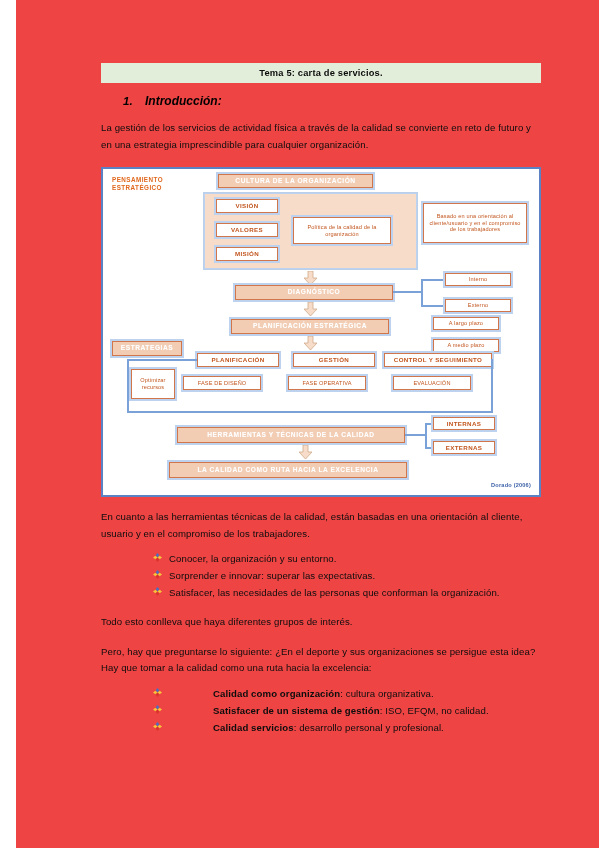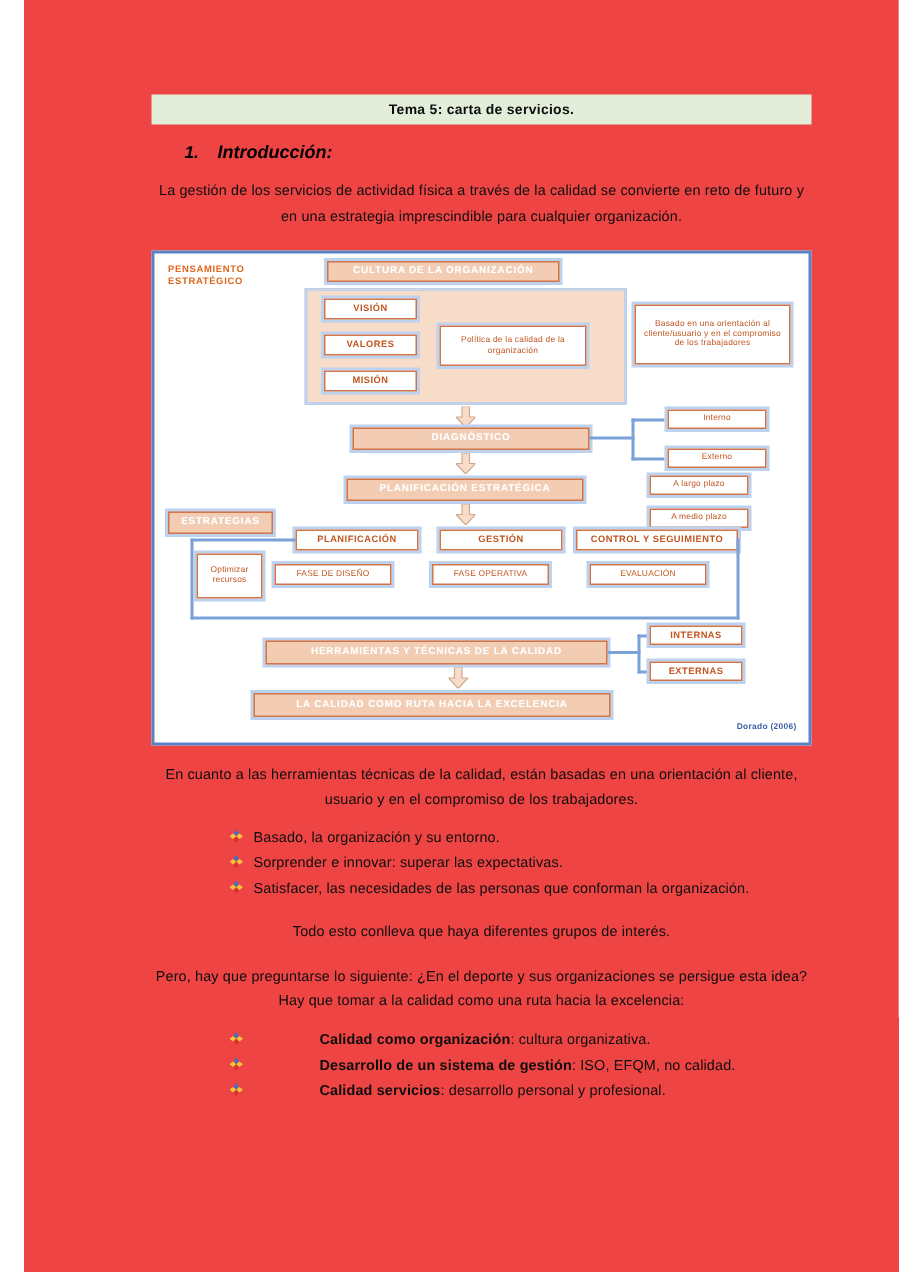--- a/index.html
+++ b/index.html
@@ -59,21 +59,21 @@
     font-size: 12px;
     font-weight: bold;
     font-style: italic;
   }
 
   
   p.para {
     font-size: 9.6px;
     line-height: 1.72;
     margin: 12px 0 0 0;
-    text-align: center;
+    text-align: left;
     color: #0d0d0d;
     letter-spacing: .1px;
   }
   p.para.tight { margin-top: 13px; }
 
   
   ul.bullets {
     list-style: none;
     margin: 8px 0 0 0;
     padding: 0 0 0 52px;
@@ -277,21 +277,21 @@
 
 
     <ul class="bullets">
       <li>
         <svg class="bullet-glyph" viewBox="0 0 10 10">
           <polygon points="5,0 7,2.6 5,5 3,2.6" fill="#4b6fbe"></polygon>
           <polygon points="0,5 2.6,3 5,5 2.6,7" fill="#f5c43a"></polygon>
           <polygon points="5,5 7.4,3 10,5 7.4,7" fill="#f5c43a"></polygon>
           <polygon points="5,5 7,7.4 5,10 3,7.4" fill="#d9342b"></polygon>
         </svg>
-        <span>Basado, la organización y su entorno.</span>
+        <span>Conocer, la organización y su entorno.</span>
       </li>
       <li>
         <svg class="bullet-glyph" viewBox="0 0 10 10">
           <polygon points="5,0 7,2.6 5,5 3,2.6" fill="#4b6fbe"></polygon>
           <polygon points="0,5 2.6,3 5,5 2.6,7" fill="#f5c43a"></polygon>
           <polygon points="5,5 7.4,3 10,5 7.4,7" fill="#f5c43a"></polygon>
           <polygon points="5,5 7,7.4 5,10 3,7.4" fill="#d9342b"></polygon>
         </svg>
         <span>Sorprender e innovar: superar las expectativas.</span>
       </li>
@@ -320,21 +320,21 @@
         </svg>
         <span class="b-em">Calidad como organización</span><span>: cultura organizativa.</span>
       </li>
       <li>
         <svg class="bullet-glyph" viewBox="0 0 10 10">
           <polygon points="5,0 7,2.6 5,5 3,2.6" fill="#4b6fbe"></polygon>
           <polygon points="0,5 2.6,3 5,5 2.6,7" fill="#f5c43a"></polygon>
           <polygon points="5,5 7.4,3 10,5 7.4,7" fill="#f5c43a"></polygon>
           <polygon points="5,5 7,7.4 5,10 3,7.4" fill="#d9342b"></polygon>
         </svg>
-        <span class="b-em">Desarrollo de un sistema de gestión</span><span>: ISO, EFQM, no calidad.</span>
+        <span class="b-em">Satisfacer de un sistema de gestión</span><span>: ISO, EFQM, no calidad.</span>
       </li>
       <li>
         <svg class="bullet-glyph" viewBox="0 0 10 10">
           <polygon points="5,0 7,2.6 5,5 3,2.6" fill="#4b6fbe"></polygon>
           <polygon points="0,5 2.6,3 5,5 2.6,7" fill="#f5c43a"></polygon>
           <polygon points="5,5 7.4,3 10,5 7.4,7" fill="#f5c43a"></polygon>
           <polygon points="5,5 7,7.4 5,10 3,7.4" fill="#d9342b"></polygon>
         </svg>
         <span class="b-em">Calidad servicios</span><span>: desarrollo personal y profesional.</span>
       </li>

